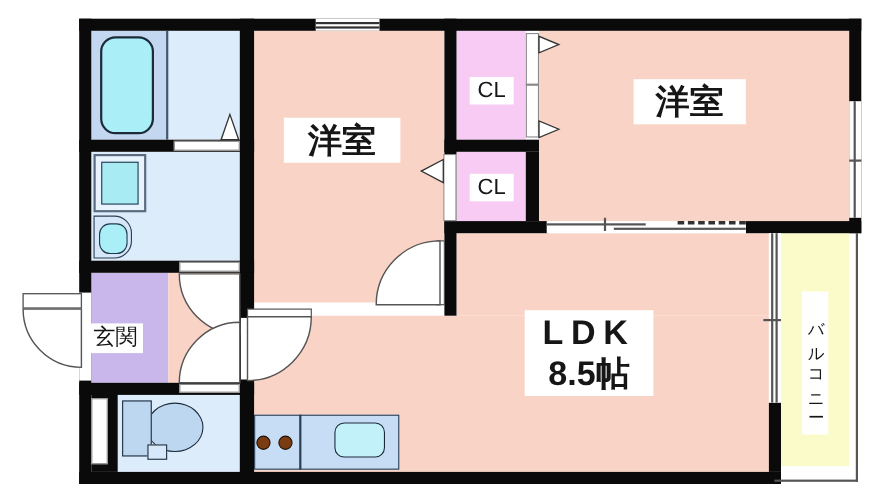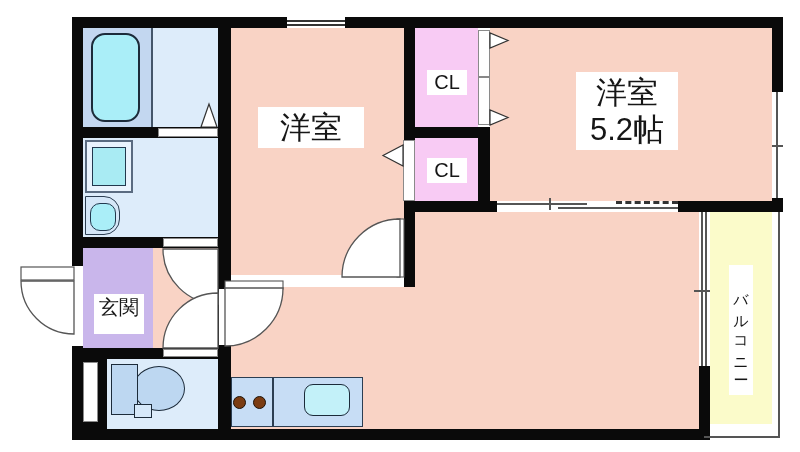--- a/index.html
+++ b/index.html
@@ -28,21 +28,21 @@
   .washer-i{background:#a9ebf3;border:1.5px solid #22384e;}
   .sink-o{background:#d5e7f8;border:1.5px solid #2c3e52;border-radius:0 16px 16px 0;}
   .sink-b{background:var(--fixture-cyan);border:1.5px solid #22384e;border-radius:10px;}
   .toi{background:var(--fixture-blue);border:1.5px solid #1c2b3a;}
   .counter{background:var(--counter-blue);border:1.5px solid #2c3e52;}
   .burner{background:var(--burner-brown);border:1.5px solid #1e1208;border-radius:50%;}
   .ksink{background:#c3f1f9;border:1.5px solid #1c2b3a;border-radius:9px;}
   .thin-border{border:1px solid #8a8a8a;}
   .dash{background:none;border-top:3px dashed #333;}
   
-  .big{font-size:31px;line-height:37px;font-weight:400;white-space:nowrap;text-align:center;}
+  .big{font-size:31px;line-height:37px;font-weight:700;white-space:nowrap;text-align:center;}
   .ldk-line{letter-spacing:7px;}
   .mid{font-size:20px;line-height:25px;font-weight:500;}
   .vert{writing-mode:vertical-rl;font-size:15px;line-height:24px;letter-spacing:5px;font-weight:500;}
 </style>
 </head>
 <body>
 
 <div id="scene">
 
   <div class="fp room bath-tub-area" style="left:83px;top:28px;width:69px;height:99px"></div>
@@ -134,20 +134,23 @@
     <polygon points="490,33 490,48 508,40.5" fill="#ffffff" stroke="#333" stroke-width="1.2"></polygon>
     <polygon points="490,110 490,125 508,117.5" fill="#ffffff" stroke="#333" stroke-width="1.2"></polygon>
     <polygon points="403,145 403,166 383,155.5" fill="#ffffff" stroke="#333" stroke-width="1.2"></polygon>
   </svg>
 
   <div class="fp lbl" style="left:258px;top:107px;width:106px;padding:2px 0">
     <div class="big">洋室</div>
   </div>
   <div class="fp lbl" style="left:576px;top:72px;width:102px;padding:2px 0">
     <div class="big">洋室</div>
-    <div class="big">5.2帖</div>
+  </div>
+  <div class="fp lbl" style="left:477px;top:282px;width:117px;padding:2px 0">
+    <div class="big ldk-line">LDK</div>
+    <div class="big">8.5帖</div>
   </div>
   <div class="fp lbl mid" style="left:427px;top:70px;width:40px;height:25px">CL</div>
   <div class="fp lbl mid" style="left:427px;top:158px;width:40px;height:25px">CL</div>
-  <div class="fp lbl mid" style="left:94px;top:294px;width:50px;height:40px;line-height:27px">玄関</div>
+  <div class="fp lbl mid" style="left:80px;top:294px;width:50px;height:27px;line-height:27px">玄関</div>
   <div class="fp lbl vert" style="left:729px;top:265px;width:24px;height:130px">バルコニー</div>
 
 </div>
 
 </body></html>

